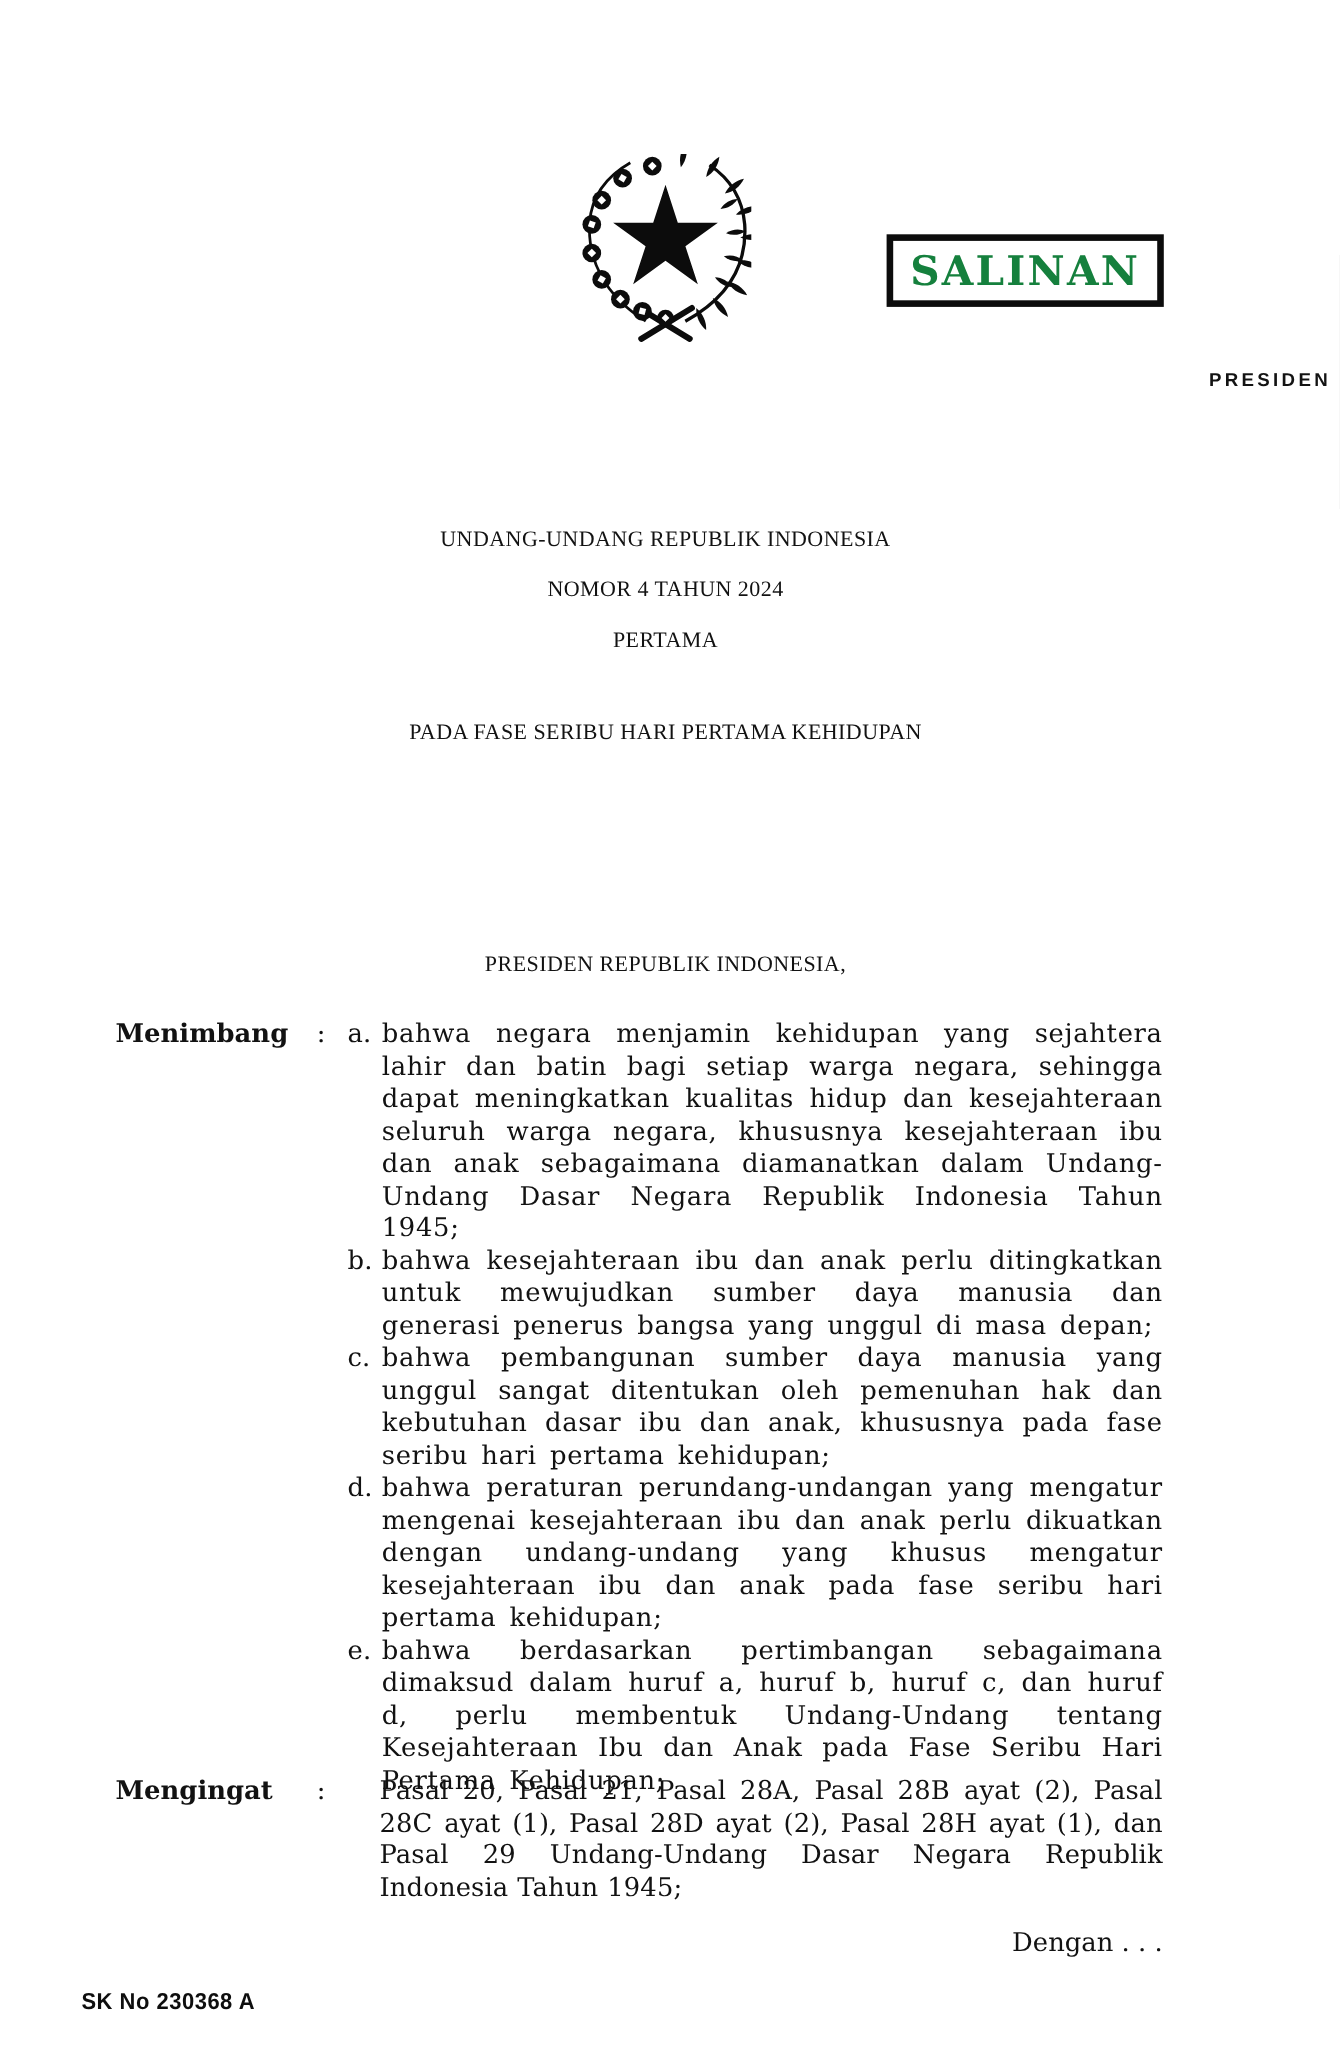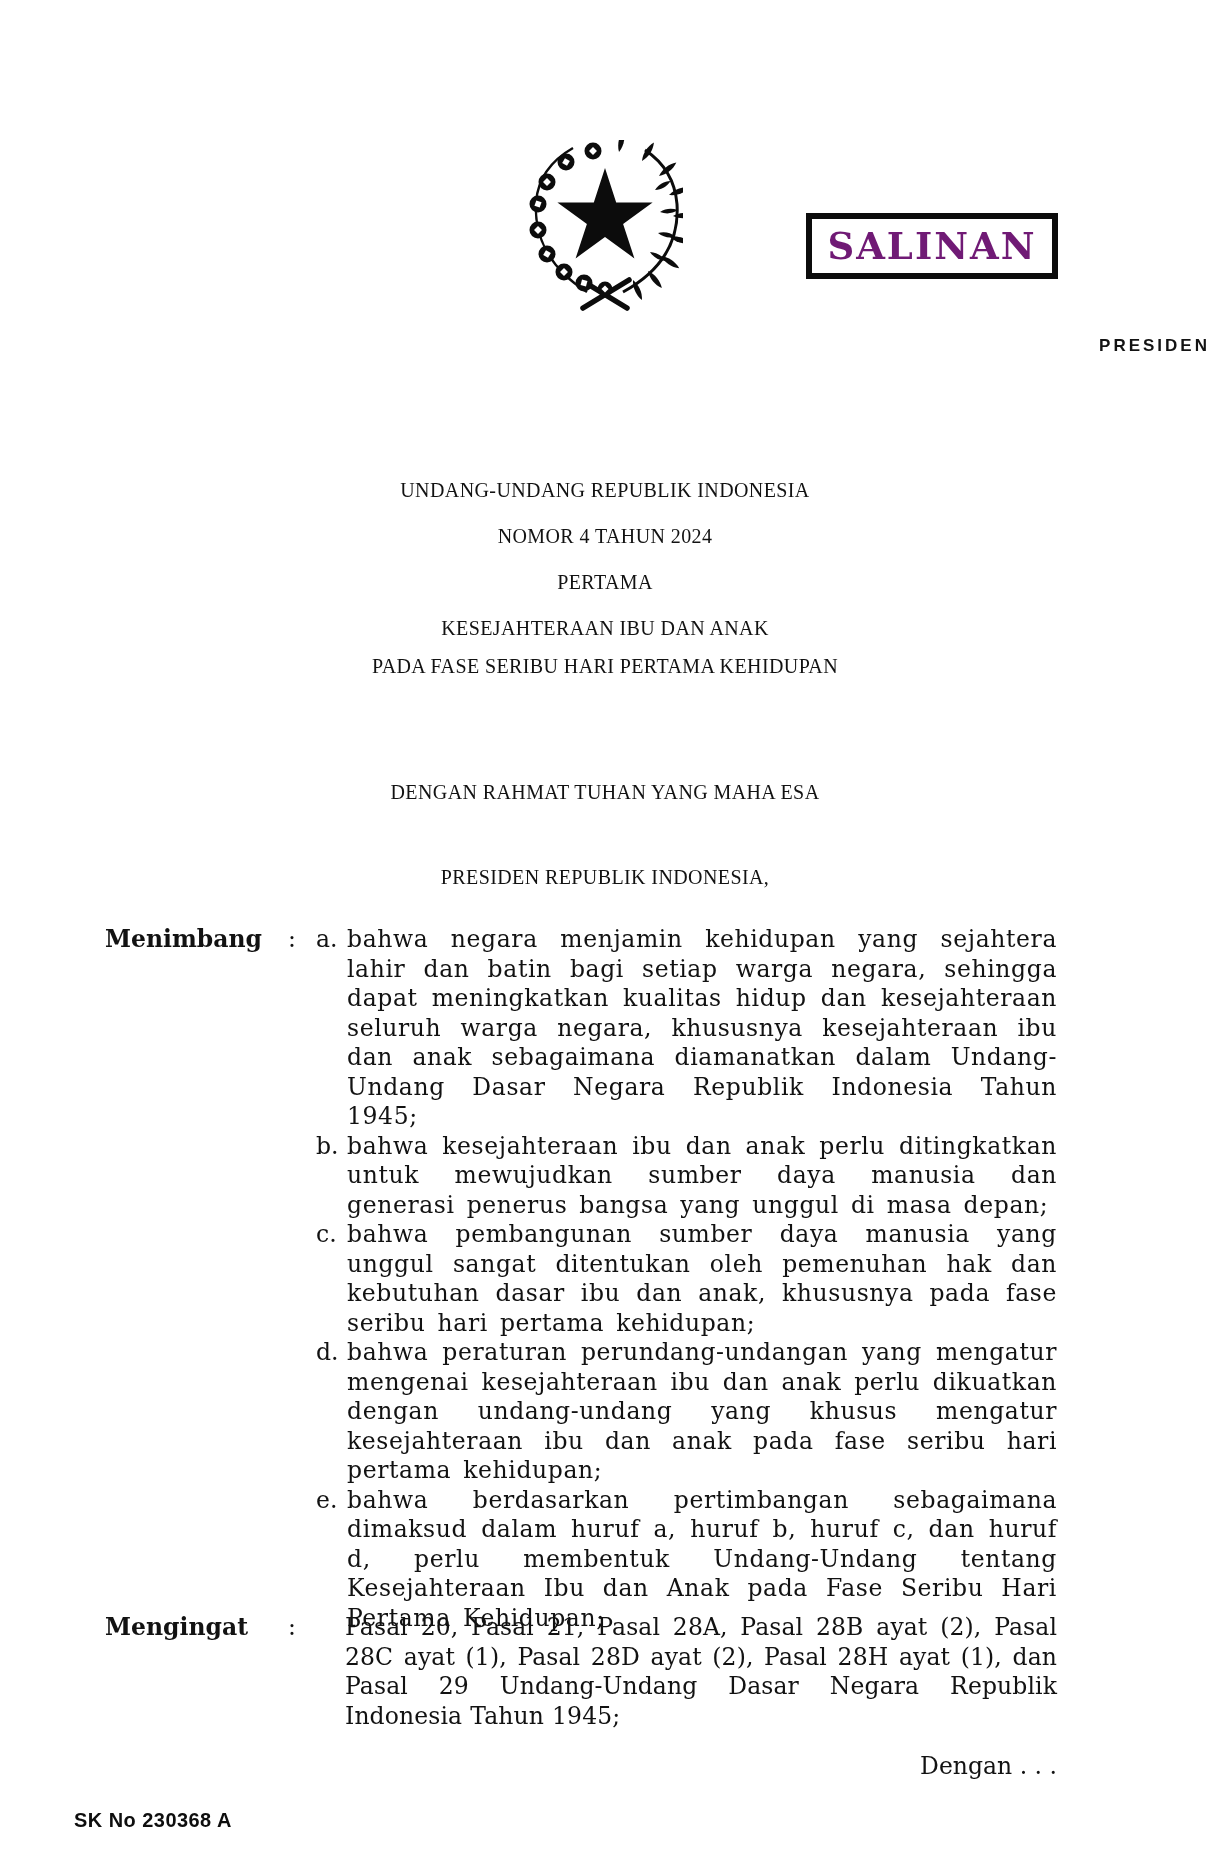--- a/index.html
+++ b/index.html
@@ -21,21 +21,21 @@
   .lh1{top:336px;font-size:17px;letter-spacing:3px;}
   .lh2{top:360px;font-size:18px;letter-spacing:2px;word-spacing:9px;}
   
   .stamp-box{
     position:absolute;left:806px;top:213px;width:240px;height:54px;
     border:6px solid #0c0c0c;
     display:flex;align-items:center;justify-content:center;
   }
   .stamp-text{
     font-family:"DejaVu Serif", serif;font-weight:bold;
-    font-size:37px;letter-spacing:2px;color:#701a75;line-height:1;
+    font-size:37px;letter-spacing:2px;color:#15803d;line-height:1;
   }
   
   .center-line{
     position:absolute;left:0;width:1210px;text-align:center;
     font-family:"Liberation Serif", serif;
     font-size:20px;color:#121212;letter-spacing:0.4px;white-space:nowrap;
   }
   .tl1{top:479px;} .tl2{top:525px;} .tl3{top:571px;} .tl4{top:617px;} .tl5{top:655px;}
   .invocation{top:781px;}
   .authority{top:866px;}
@@ -144,24 +144,22 @@
 
   <div class="stamp-box">
     <span class="stamp-text">SALINAN</span>
   </div>
 
   <div class="letterhead-line lh1">PRESIDEN</div>
 
   <div class="center-line tl1">UNDANG-UNDANG REPUBLIK INDONESIA</div>
   <div class="center-line tl2">NOMOR 4 TAHUN 2024</div>
   <div class="center-line tl3">PERTAMA</div>
-  <div class="center-line tl4">KESEJAHTERAAN IBU DAN ANAK</div>
   <div class="center-line tl5">PADA FASE SERIBU HARI PERTAMA KEHIDUPAN</div>
 
-  <div class="center-line invocation">DENGAN RAHMAT TUHAN YANG MAHA ESA</div>
   <div class="center-line authority">PRESIDEN REPUBLIK INDONESIA,</div>
 
   <div class="clause-row row-menimbang">
     <span class="clause-label">Menimbang</span>
     <span class="clause-colon">:</span>
     <div class="clause-items">
       <div class="clause-item">
         <span class="item-letter">a.</span>
         <span class="item-text">bahwa negara menjamin kehidupan yang sejahtera lahir dan batin bagi setiap warga negara, sehingga dapat meningkatkan kualitas hidup dan kesejahteraan seluruh warga negara, khususnya kesejahteraan ibu dan anak sebagaimana diamanatkan dalam Undang-Undang Dasar Negara Republik Indonesia Tahun 1945;</span>
       </div>

